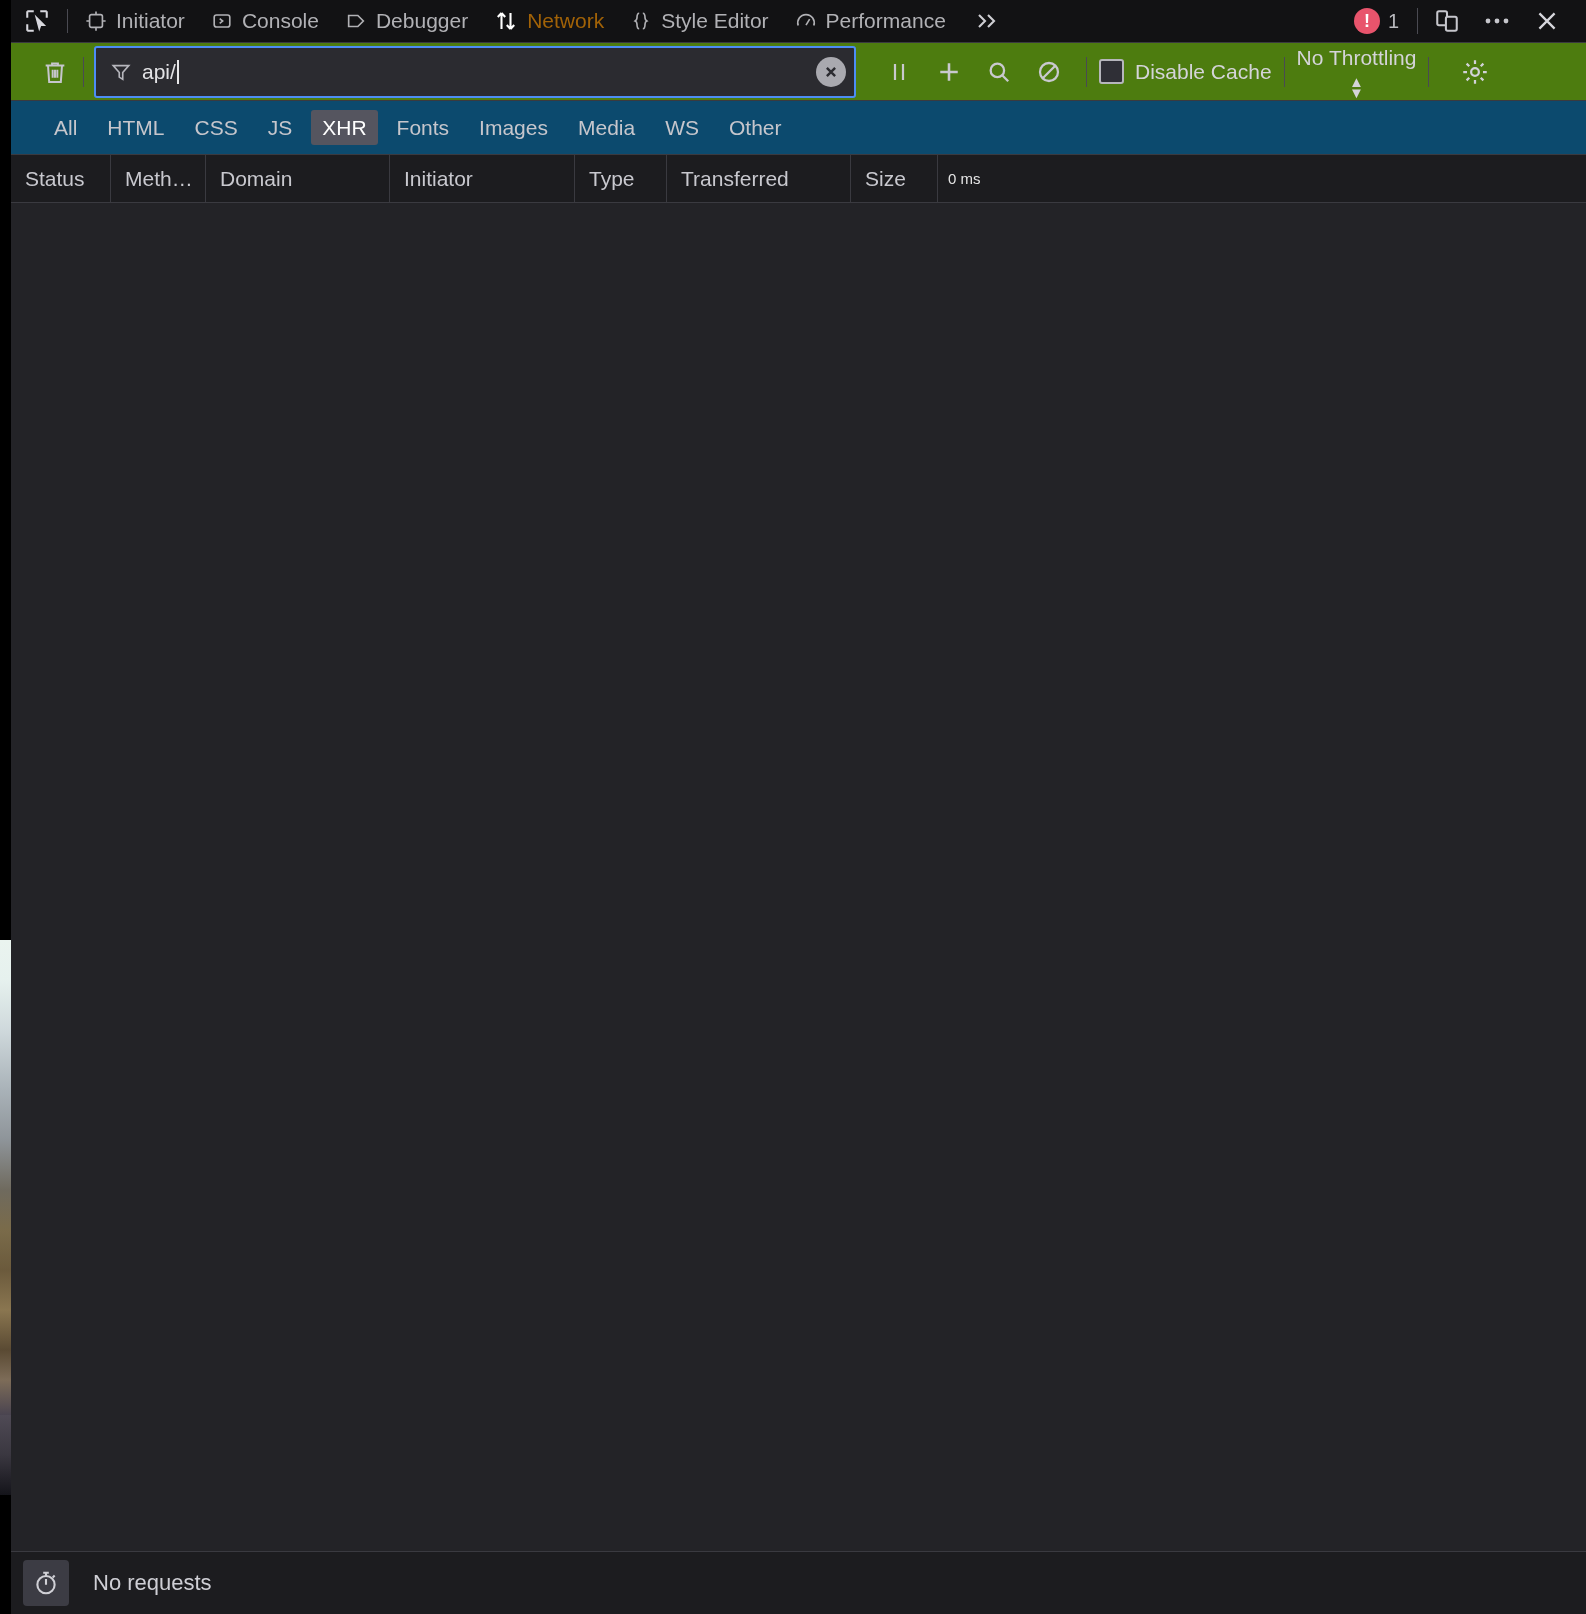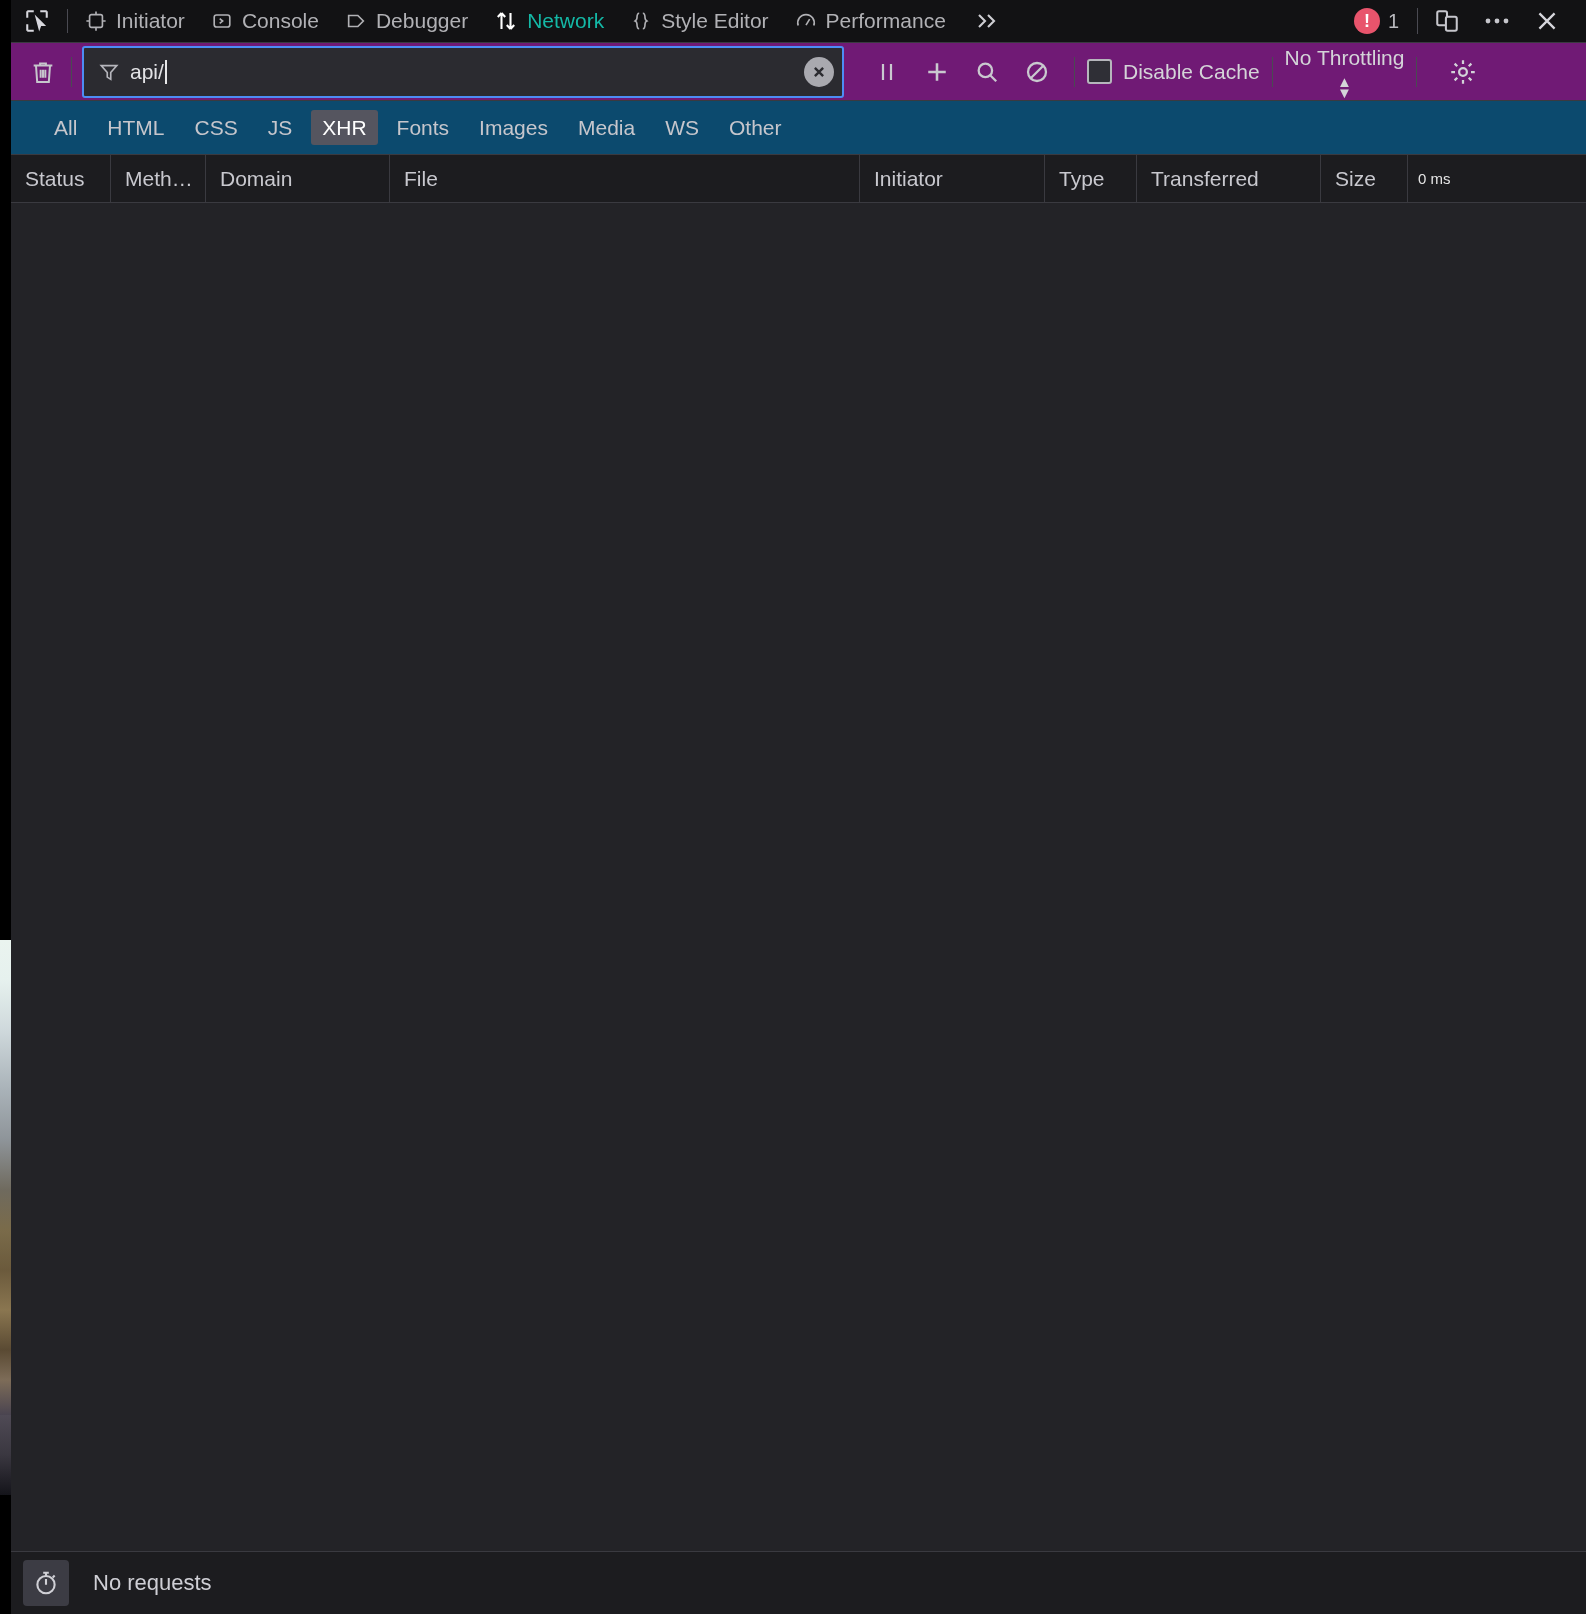--- a/index.html
+++ b/index.html
@@ -55,21 +55,21 @@
     display: flex; align-items: center; justify-content: center;
   }
   .tabbar-sep {
     width: 1px; height: 24px; background: #4a4a52; margin: 0 4px;
   }
   .tool-tab {
     display: flex; align-items: center; gap: 9px;
     height: 43px; padding: 0 13px;
     color: #b1b1b5; font-size: 21px; white-space: nowrap;
   }
-  .tool-tab.active { color: #14b8a6; }
+  .tool-tab.active { color: #a16207; }
   .tool-tab .tab-ico { display: flex; align-items: center; }
   .chevrons {
     display: flex; align-items: center; justify-content: center;
     width: 54px; height: 43px; color: #cfcfd4;
   }
   #tabbar-right {
     margin-left: auto; display: flex; align-items: center; height: 43px;
     padding-right: 14px; gap: 0px;
   }
   .err-badge {
@@ -86,23 +86,23 @@
   .right-sep { width: 1px; height: 26px; background: #4a4a52; margin: 0 4px; }
   .icon-btn {
     width: 50px; height: 43px;
     display: flex; align-items: center; justify-content: center;
     color: #c6c6cc;
   }
 
   
   #filterbar {
     height: 58px; min-height: 58px;
-    background: #701a75;
-    display: flex; align-items: center;
-    padding: 0 10px 0 4px;
+    background: #4d7c0f;
+    display: flex; align-items: center;
+    padding: 0 10px 0 16px;
     border-bottom: 1px solid #3a3a40;
   }
   #clear-btn {
     width: 56px; height: 58px;
     display: flex; align-items: center; justify-content: center;
     color: #c6c6cc;
   }
   .fbar-sep { width: 1px; height: 30px; background: #4a4a52; }
   #filter-input-wrap {
     flex: 0 0 auto;
@@ -408,21 +408,20 @@
     <span class="type-pill">Images</span>
     <span class="type-pill">Media</span>
     <span class="type-pill">WS</span>
     <span class="type-pill">Other</span>
   </div>
 
   <div id="colheader">
     <div class="col" style="width:100px">Status</div>
     <div class="col" style="width:95px">Meth…</div>
     <div class="col" style="width:184px">Domain</div>
-    <div class="col" style="width:470px">File</div>
     <div class="col" style="width:185px">Initiator</div>
     <div class="col" style="width:92px">Type</div>
     <div class="col" style="width:184px">Transferred</div>
     <div class="col" style="width:87px">Size</div>
     <div class="col waterfall" style="flex:1">
       <span class="wf-label">0 ms</span>
     </div>
   </div>
 
   <div id="listbody"></div>

